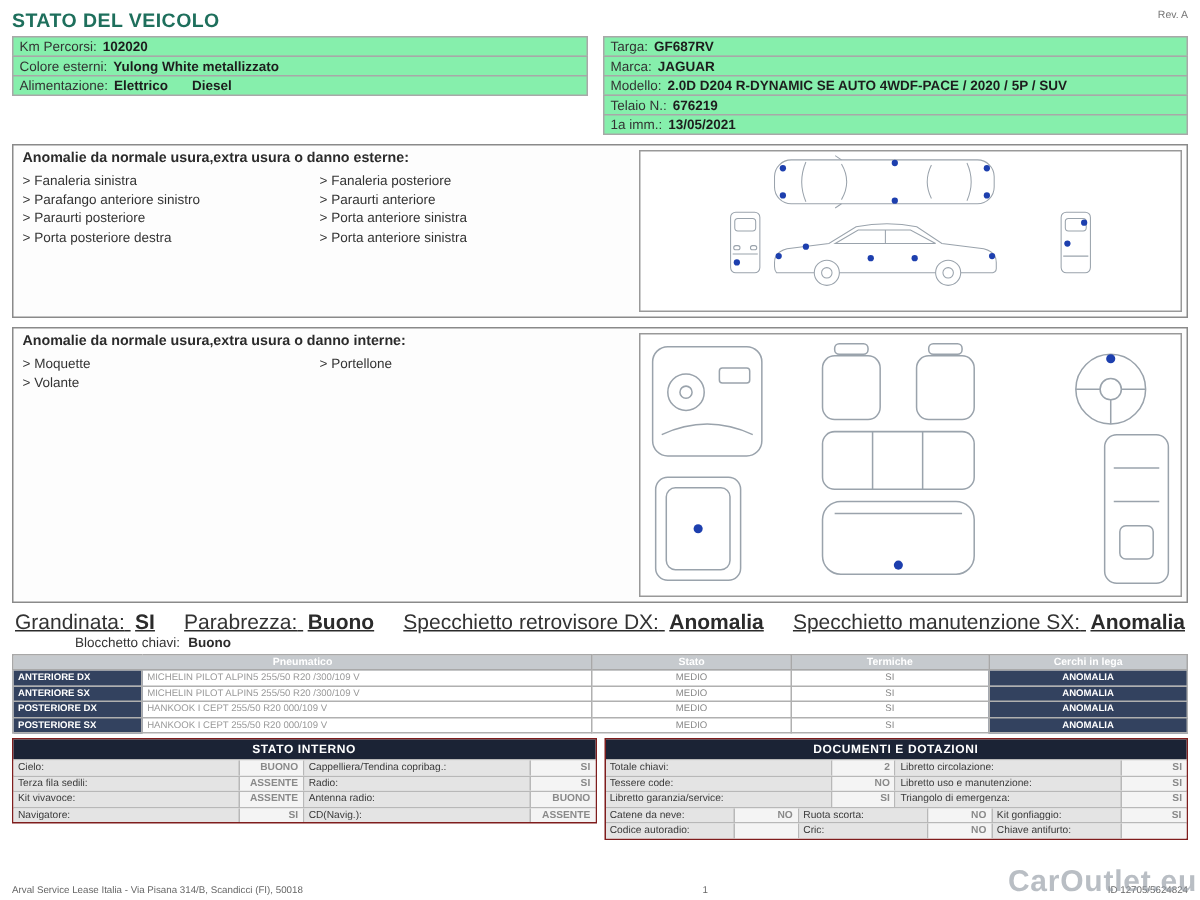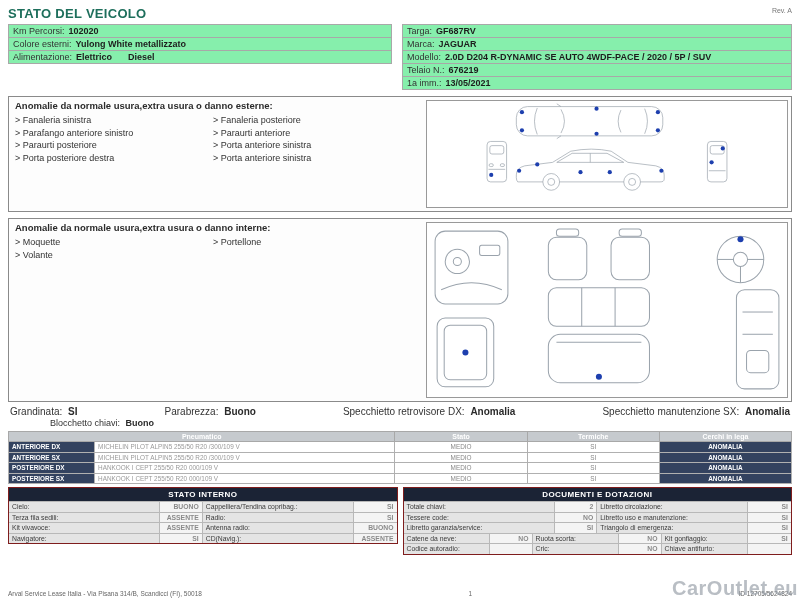--- a/index.html
+++ b/index.html
@@ -34,21 +34,21 @@
   .anom-cols{display:flex;}
   .anom-list{list-style:none;margin:0;padding:0;width:198px;font-size:9px;color:#333;}
   .anom-list li{line-height:12.5px;}
   .anom-list li::before{content:"> ";}
   .diagram-box{position:absolute;top:3px;right:3px;bottom:3px;width:362px;border:1px solid #999;background:#fff;}
   .diagram-box svg{display:block;width:100%;height:100%;}
   .ln{stroke:var(--line);fill:none;stroke-width:1;}
   .lnf{stroke:var(--line);fill:#fff;stroke-width:1;}
   .marker{fill:var(--marker);stroke:none;}
 
-  .cond{display:flex;justify-content:space-between;font-size:10px;margin-top:4px;padding:0 2px;}
+  .cond{display:flex;justify-content:space-between;font-size:14px;margin-top:4px;padding:0 2px;text-decoration:underline;}
   .cond2{font-size:9px;margin-top:1px;padding:0 2px;margin-left:40px;}
   .cl{color:#333;} .cv{font-weight:bold;margin-left:3px;}
 
   .tire-table{width:100%;border-collapse:collapse;margin-top:3px;font-size:6.4px;}
   .tire-table th{background:#c6cace;color:#fff;font-size:7px;font-weight:bold;
                  border:1px solid #a8a8a8;padding:1px 2px;}
   .tire-table td{border:1px solid #b0b0b0;padding:1px 3px;line-height:7.5px;}
   .tire-table td.pos{background:var(--navy);color:#fff;font-weight:bold;width:86px;}
   .tire-table td.tname{color:#999;width:300px;}
   .tire-table td.c{text-align:center;color:#888;width:132px;}

